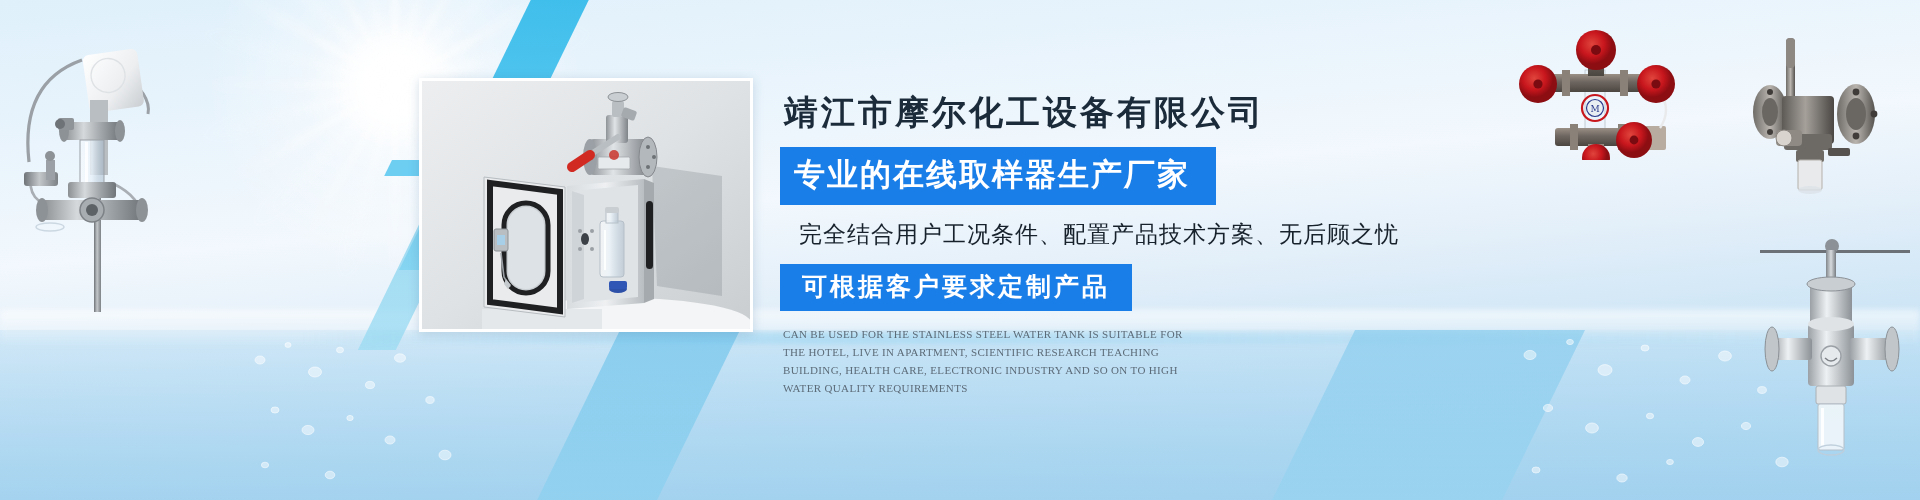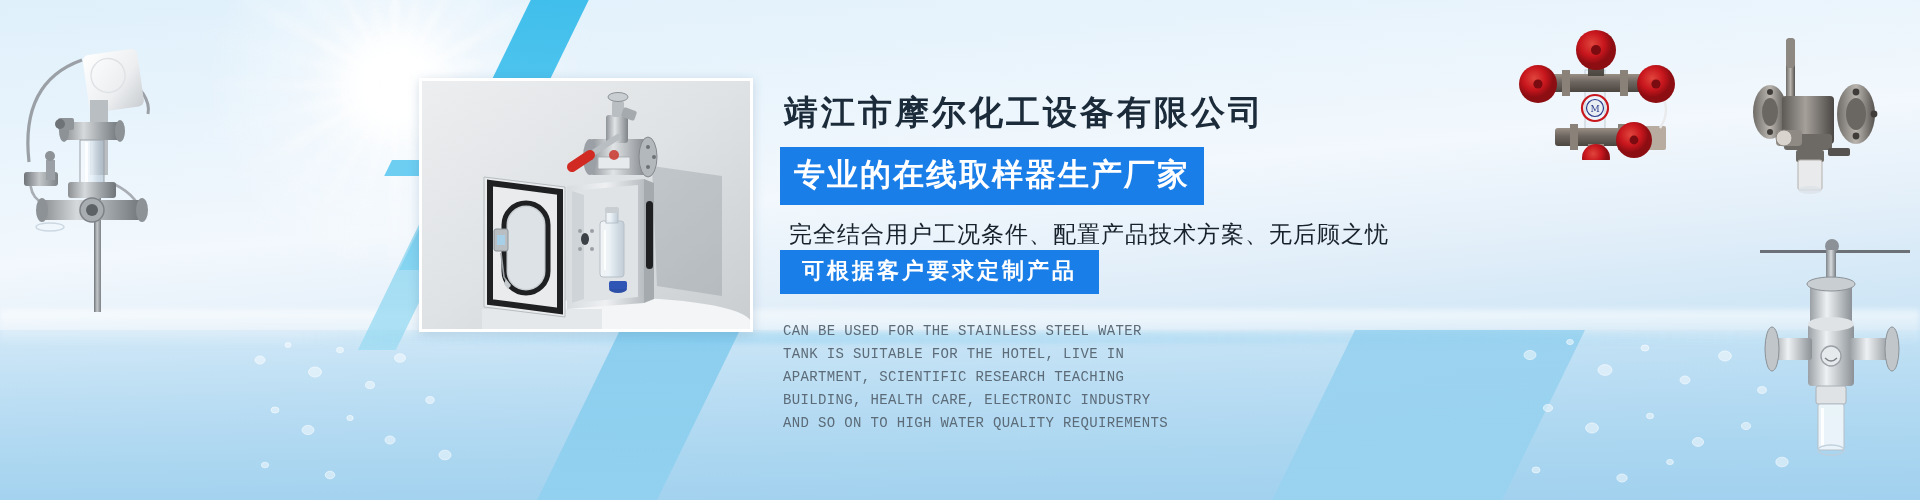--- a/index.html
+++ b/index.html
@@ -144,42 +144,43 @@
   .hl-box {
     display: inline-block;
     background: #1a7ee8;
     color: #ffffff;
     font-weight: 700;
     white-space: nowrap;
   }
   .tagline {
     font-size: 31px;
     letter-spacing: 2px;
-    padding: 7px 14px 9px 14px;
+    padding: 7px 26px 9px 14px;
     margin-top: 14px;
   }
   .subline {
     margin-top: 14px;
     font-size: 23px;
     color: #16212c;
     letter-spacing: 1px;
     white-space: nowrap;
-    margin-left: 9px;
+    margin-left: 19px;
   }
   .custom-box {
-    font-size: 22px;
+    font-size: 25px;
     letter-spacing: 3px;
     padding: 6px 22px 8px 22px;
+    margin-top: 14px;
   }
   .eng-block {
-    margin-top: 26px;
+    margin-top: 14px;
     margin-left: 3px;
     width: 400px;
-    font-family: Liberation Mono, monospace;
-    font-size: 14px;
+    font-family: Liberation Serif, serif;
+    font-size: 11px;
     line-height: 1.65;
     letter-spacing: .35px;
     color: #5c6b78;
     text-transform: uppercase;
   }
 
   
   .watermark {
     position: absolute;
     left: 218px; top: 452px;

